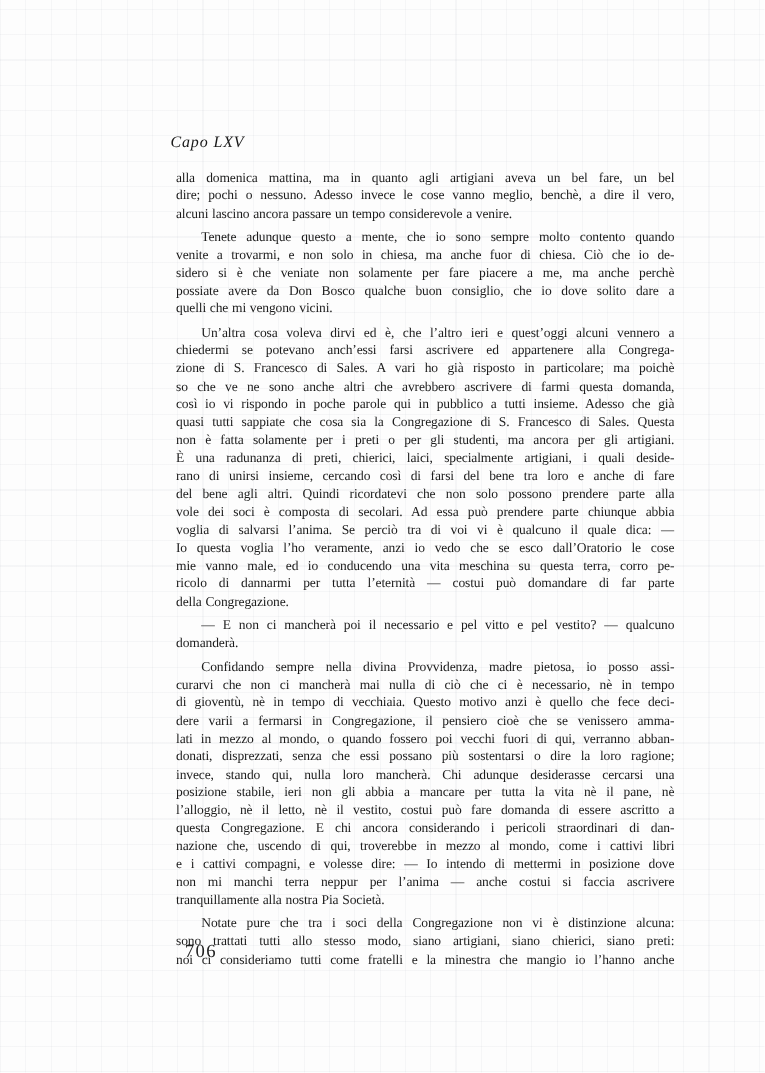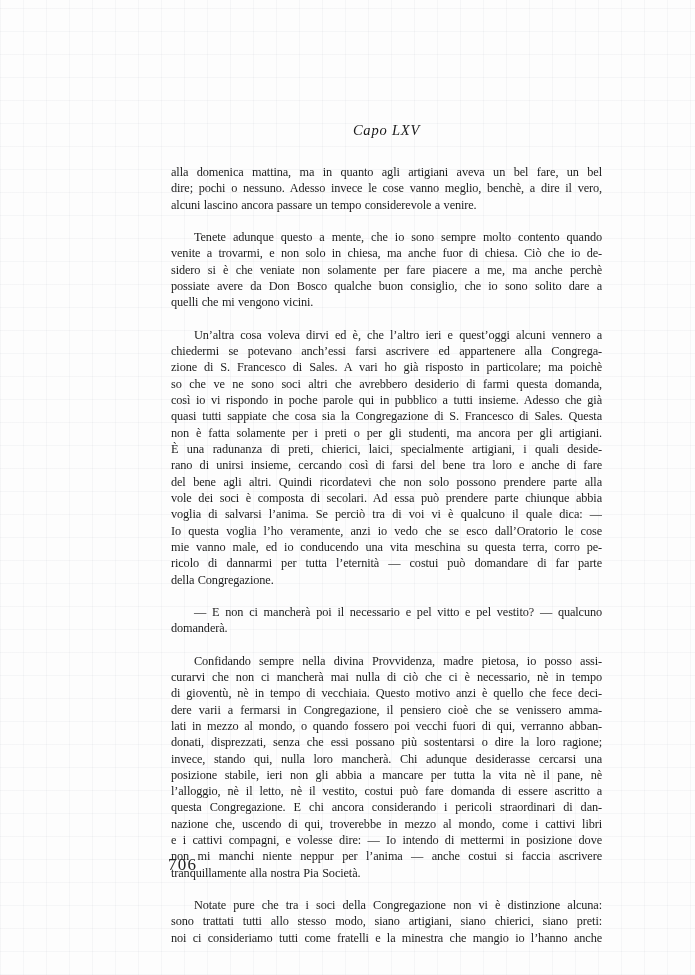--- a/index.html
+++ b/index.html
@@ -13,31 +13,30 @@
     background-color: #fdfdfd;
     background-image:
       repeating-linear-gradient(0deg,  rgba(110,120,140,0.055) 0 1px, transparent 1px 23px),
       repeating-linear-gradient(90deg, rgba(110,120,140,0.055) 0 1px, transparent 1px 23px);
     overflow: hidden;
     color: #1c1c1c;
   }
   .running-head {
     position: absolute;
     left: 155px; top: 122px; width: 463px;
-    text-align: center;
     font-style: italic;
     font-size: 14.5px;
     letter-spacing: 0.8px;
     color: #181818;
   }
   .text-block {
     position: absolute;
     left: 155px; top: 148px; width: 463px;
   }
-  .para { margin: 16px; padding: 0; }
+  .para { margin: 5px; padding: 0; }
   .ln {
     font-size: 12.3px;
     line-height: 16.34px;
     height: 16.34px;
     letter-spacing: -0.12px;
     word-spacing: 0.5px;
     text-align: justify;
     text-align-last: justify;
     text-justify: inter-word;
     overflow: hidden;
@@ -64,28 +63,28 @@
   <div class="text-block">
       <div class="para">
         <div class="ln">alla domenica mattina, ma in quanto agli artigiani aveva un bel fare, un bel</div>
         <div class="ln">dire; pochi o nessuno. Adesso invece le cose vanno meglio, benchè, a dire il vero,</div>
         <div class="ln lastline">alcuni lascino ancora passare un tempo considerevole a venire.</div>
       </div>
       <div class="para">
         <div class="ln indent">Tenete adunque questo a mente, che io sono sempre molto contento quando</div>
         <div class="ln">venite a trovarmi, e non solo in chiesa, ma anche fuor di chiesa. Ciò che io de-</div>
         <div class="ln">sidero si è che veniate non solamente per fare piacere a me, ma anche perchè</div>
-        <div class="ln">possiate avere da Don Bosco qualche buon consiglio, che io sono solito dare a</div>
+        <div class="ln">possiate avere da Don Bosco qualche buon consiglio, che io dove solito dare a</div>
         <div class="ln lastline">quelli che mi vengono vicini.</div>
       </div>
       <div class="para">
         <div class="ln indent">Un’altra cosa voleva dirvi ed è, che l’altro ieri e quest’oggi alcuni vennero a</div>
         <div class="ln">chiedermi se potevano anch’essi farsi ascrivere ed appartenere alla Congrega-</div>
         <div class="ln">zione di S. Francesco di Sales. A vari ho già risposto in particolare; ma poichè</div>
-        <div class="ln">so che ve ne sono soci altri che avrebbero desiderio di farmi questa domanda,</div>
+        <div class="ln">so che ve ne sono anche altri che avrebbero ascrivere di farmi questa domanda,</div>
         <div class="ln">così io vi rispondo in poche parole qui in pubblico a tutti insieme. Adesso che già</div>
         <div class="ln">quasi tutti sappiate che cosa sia la Congregazione di S. Francesco di Sales. Questa</div>
         <div class="ln">non è fatta solamente per i preti o per gli studenti, ma ancora per gli artigiani.</div>
         <div class="ln">È una radunanza di preti, chierici, laici, specialmente artigiani, i quali deside-</div>
         <div class="ln">rano di unirsi insieme, cercando così di farsi del bene tra loro e anche di fare</div>
         <div class="ln">del bene agli altri. Quindi ricordatevi che non solo possono prendere parte alla</div>
         <div class="ln">vole dei soci è composta di secolari. Ad essa può prendere parte chiunque abbia</div>
         <div class="ln">voglia di salvarsi l’anima. Se perciò tra di voi vi è qualcuno il quale dica: —</div>
         <div class="ln">Io questa voglia l’ho veramente, anzi io vedo che se esco dall’Oratorio le cose</div>
         <div class="ln">mie vanno male, ed io conducendo una vita meschina su questa terra, corro pe-</div>
@@ -102,21 +101,21 @@
         <div class="ln">di gioventù, nè in tempo di vecchiaia. Questo motivo anzi è quello che fece deci-</div>
         <div class="ln">dere varii a fermarsi in Congregazione, il pensiero cioè che se venissero amma-</div>
         <div class="ln">lati in mezzo al mondo, o quando fossero poi vecchi fuori di qui, verranno abban-</div>
         <div class="ln">donati, disprezzati, senza che essi possano più sostentarsi o dire la loro ragione;</div>
         <div class="ln">invece, stando qui, nulla loro mancherà. Chi adunque desiderasse cercarsi una</div>
         <div class="ln">posizione stabile, ieri non gli abbia a mancare per tutta la vita nè il pane, nè</div>
         <div class="ln">l’alloggio, nè il letto, nè il vestito, costui può fare domanda di essere ascritto a</div>
         <div class="ln">questa Congregazione. E chi ancora considerando i pericoli straordinari di dan-</div>
         <div class="ln">nazione che, uscendo di qui, troverebbe in mezzo al mondo, come i cattivi libri</div>
         <div class="ln">e i cattivi compagni, e volesse dire: — Io intendo di mettermi in posizione dove</div>
-        <div class="ln">non mi manchi niente neppur per l’anima — anche costui si faccia ascrivere</div>
+        <div class="ln">non mi manchi terra neppur per l’anima — anche costui si faccia ascrivere</div>
         <div class="ln lastline">tranquillamente alla nostra Pia Società.</div>
       </div>
       <div class="para">
         <div class="ln indent">Notate pure che tra i soci della Congregazione non vi è distinzione alcuna:</div>
         <div class="ln">sono trattati tutti allo stesso modo, siano artigiani, siano chierici, siano preti:</div>
         <div class="ln">noi ci consideriamo tutti come fratelli e la minestra che mangio io l’hanno anche</div>
       </div>
     </div>
 
   <div class="page-number">706</div>

